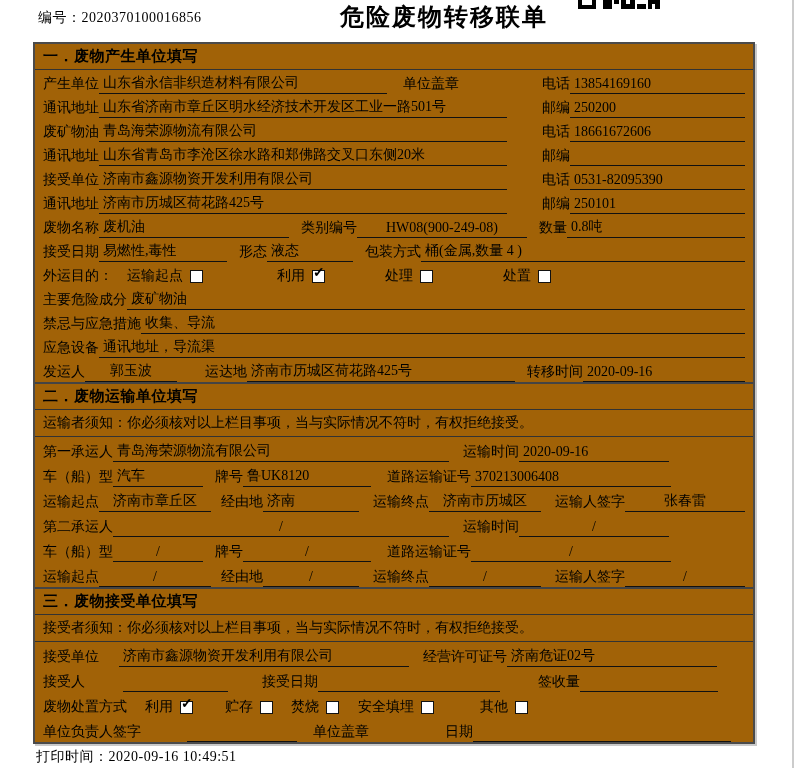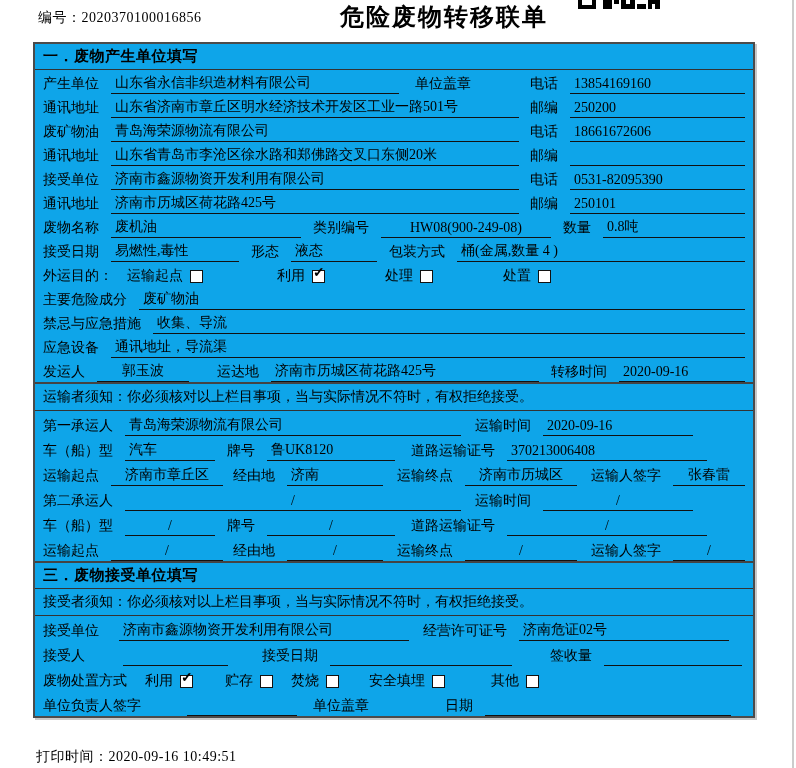--- a/index.html
+++ b/index.html
@@ -9,31 +9,31 @@
   }
   .page-edge{position:absolute;top:0;bottom:0;right:2px;width:2px;background:#cccccc;}
   
   .hdr{position:relative;height:40px;}
   .doc-no{position:absolute;left:38px;top:9px;white-space:nowrap;letter-spacing:.5px;}
   .doc-title{position:absolute;left:0;right:0;top:1px;text-align:center;transform:translateX(46px);
     font-size:24px;font-weight:bold;letter-spacing:2px;}
   .qr{position:absolute;left:578px;top:0;width:85px;height:9px;}
   
   .form{position:absolute;left:33px;top:42px;width:722px;box-sizing:border-box;
-    border:2px solid #4b4b4b;background:#0ea5e9;box-shadow:2px 2px 0 #c9c9c9;}
+    border:2px solid #4b4b4b;background:#a16207;box-shadow:2px 2px 0 #c9c9c9;}
   .sec{border-top:2px solid #444;}
   .sec:first-child{border-top:none;}
   .sec-header{font-weight:bold;font-size:15px;height:26px;box-sizing:border-box;
     display:flex;align-items:center;padding:0 8px;border-bottom:1px solid #333;letter-spacing:.5px;}
   .note{height:27px;box-sizing:border-box;display:flex;align-items:center;padding:0 8px;
     border-bottom:1px solid #333;white-space:nowrap;}
   .row{display:flex;align-items:flex-end;height:24px;box-sizing:border-box;padding:0 8px;}
   .s2 .row,.s3 .row{height:25px;}
   .lbl{white-space:nowrap;flex:none;padding-bottom:1px;}
-  .val{border-bottom:1px solid #111;margin-left:12px;padding:0 4px 1px;white-space:nowrap;
+  .val{border-bottom:1px solid #111;margin-left:0;padding:0 4px 1px;white-space:nowrap;
     overflow:hidden;flex:none;box-sizing:border-box;}
   .val.c{text-align:center;}
   .fill{flex:1;}
   .sp{flex:1;}
   
   .checkbox{display:inline-block;flex:none;width:13px;height:13px;border:1.5px solid #111;
     box-sizing:border-box;position:relative;margin-left:7px;margin-bottom:3px;background:#fff;}
   .checkbox.checked::after{content:"\2713";position:absolute;left:0px;top:-5px;
     font-size:14px;font-weight:bold;line-height:14px;}
   
@@ -164,20 +164,21 @@
       <span class="lbl">发运人</span>
       <span class="val c" style="width:92px">郭玉波</span>
       <span class="lbl" style="margin-left:28px">运达地</span>
       <span class="val" style="width:268px">济南市历城区荷花路425号</span>
       <span class="lbl" style="margin-left:12px">转移时间</span>
       <span class="val fill">2020-09-16</span>
     </div>
   </div>
 
   <div class="sec s2">
+    <div class="sec-header">二．废物运输单位填写</div>
 
     <div class="note">
       <span>运输者须知：</span>
       <span>你必须核对以上栏目事项，当与实际情况不符时，有权拒绝接受。</span>
     </div>
 
     <div class="row">
       <span class="lbl">第一承运人</span>
       <span class="val" style="width:336px">青岛海荣源物流有限公司</span>
       <span class="lbl" style="margin-left:14px">运输时间</span>
@@ -263,21 +264,21 @@
     </div>
 
     <div class="row">
       <span class="lbl">废物处置方式</span>
       <span class="lbl" style="margin-left:18px">利用</span>
       <span class="checkbox checked"></span>
       <span class="lbl" style="margin-left:32px">贮存</span>
       <span class="checkbox"></span>
       <span class="lbl" style="margin-left:18px">焚烧</span>
       <span class="checkbox"></span>
-      <span class="lbl" style="margin-left:30px">安全填埋</span>
+      <span class="lbl" style="margin-left:19px">安全填埋</span>
       <span class="checkbox"></span>
       <span class="lbl" style="margin-left:46px">其他</span>
       <span class="checkbox"></span>
     </div>
 
     <div class="row">
       <span class="lbl">单位负责人签字</span>
       <span class="val" style="width:110px;margin-left:46px"></span>
       <span class="lbl" style="margin-left:16px">单位盖章</span>
       <span class="lbl" style="margin-left:76px">日期</span>

